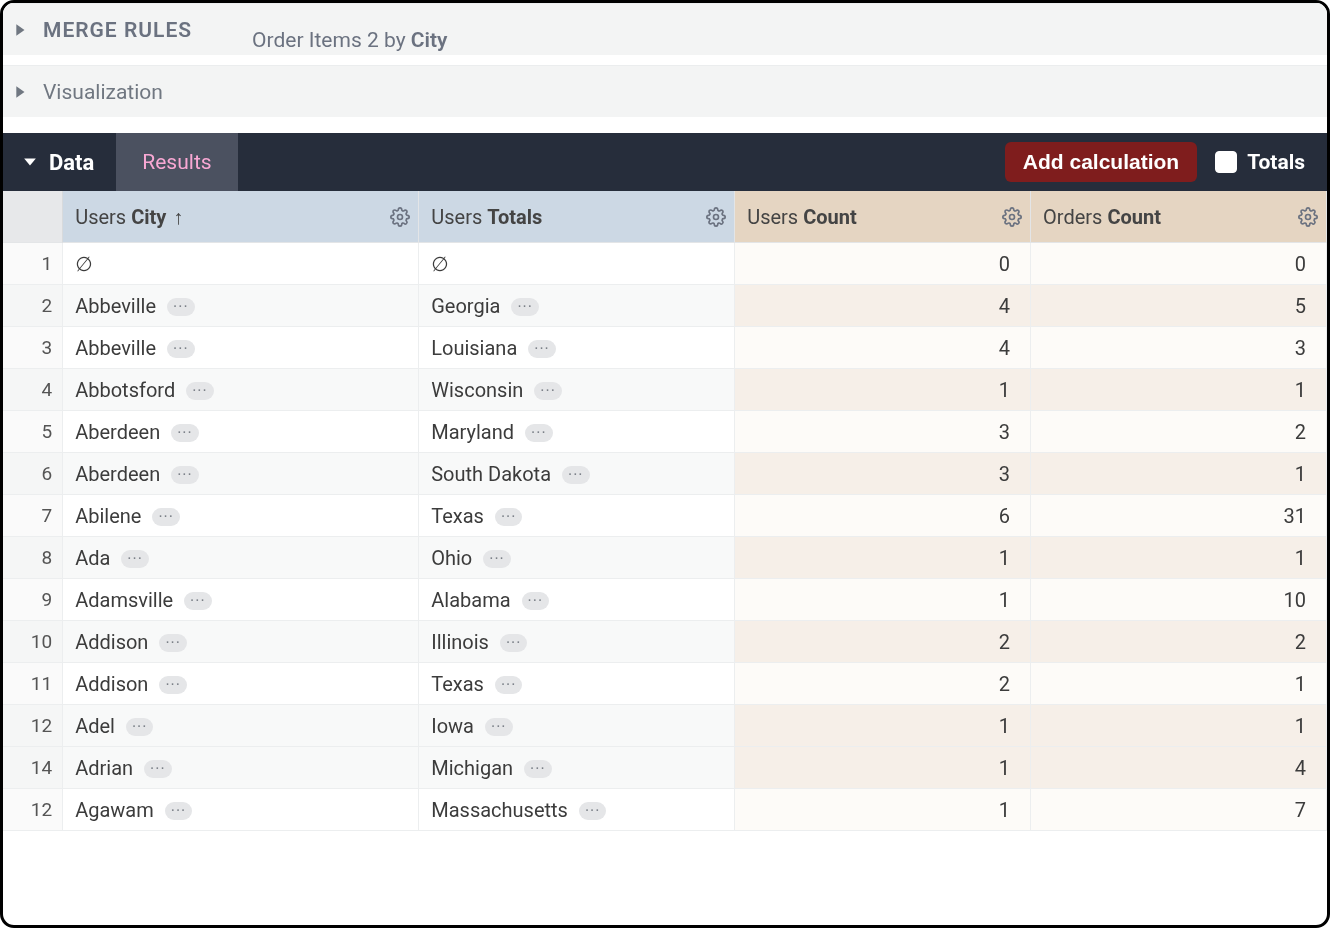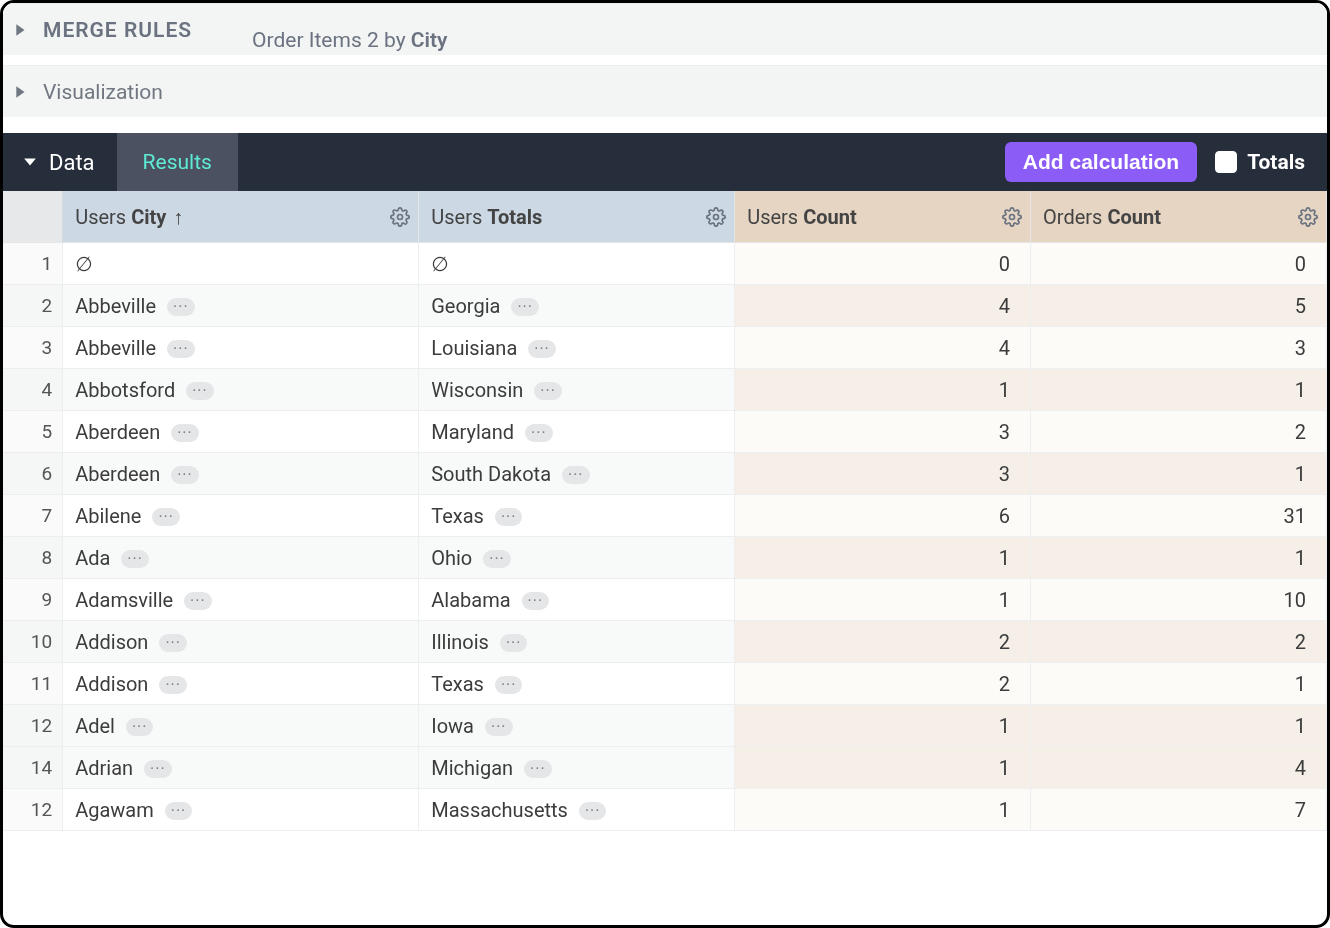--- a/index.html
+++ b/index.html
@@ -62,40 +62,40 @@
   }
   .data-bar .left {
     display:flex;
     align-items:center;
     height:100%;
   }
   .data-bar .data-label {
     display:flex;
     align-items:center;
     padding:0 22px 0 20px;
-    font-weight:400;
+    font-weight:700;
     font-size:22px;
     height:100%;
   }
   .data-bar .caret-down {
     margin-right:12px;
     display:inline-flex;
   }
   .data-bar .tab {
     background:#4b5160;
     height:100%;
     display:flex;
     align-items:center;
     padding:0 26px;
     font-size:21px;
-    color:#5eead4;
+    color:#f9a8d4;
   }
   .data-bar .spacer { flex:1; }
   .data-bar .add-calc {
-    background:#8b5cf6;
+    background:#7f1d1d;
     color:#fff;
     border:none;
     border-radius:6px;
     font-size:21px;
     font-weight:600;
     padding:8px 18px;
     cursor:pointer;
   }
   .data-bar .totals {
     display:flex;

